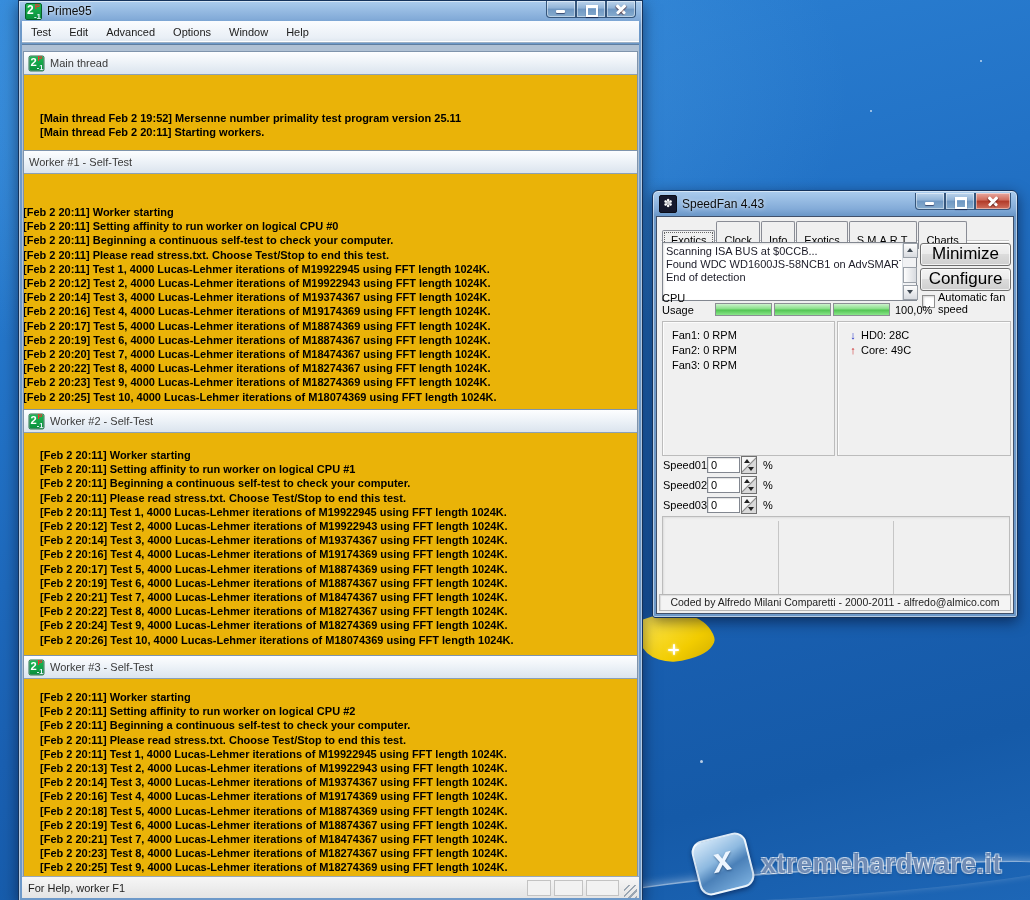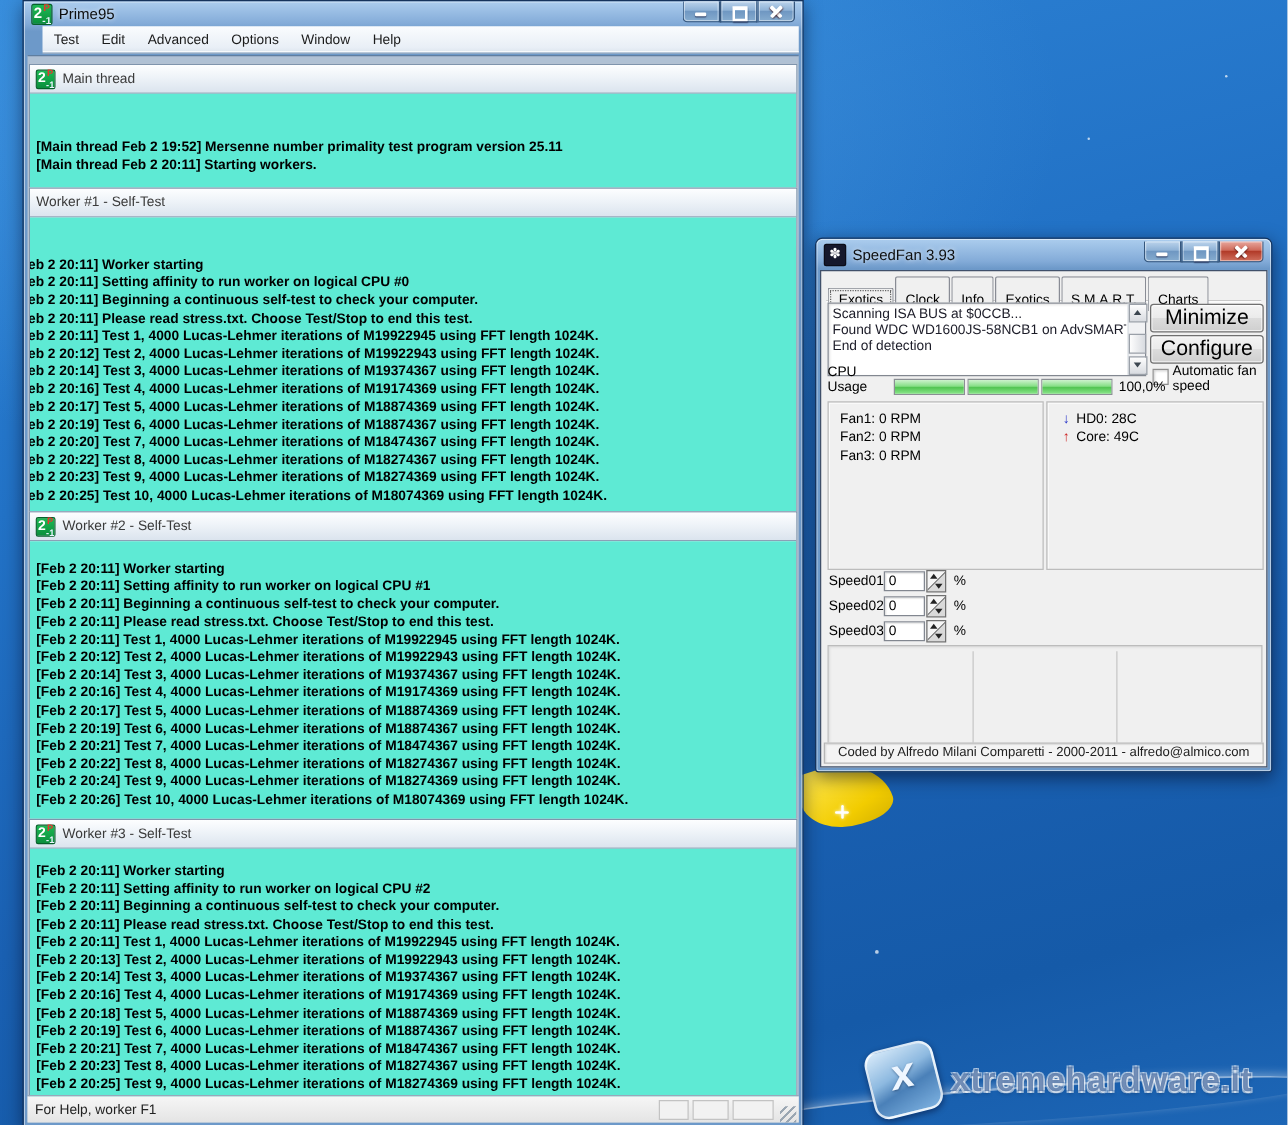--- a/index.html
+++ b/index.html
@@ -58,31 +58,31 @@
   
   .p95{left:18px;top:0;width:623px;height:900px;z-index:10;border-radius:0 0 0 0;}
   .p95 .titlebar{height:20px;}
   .p95-icon{width:15px;height:15px;margin-left:6px;position:relative;flex:0 0 15px;
     background:linear-gradient(180deg,#1db954,#0a8f3c);border:1px solid #06602a;border-radius:2px;}
   .p95-icon .i2{position:absolute;left:1px;top:-1px;font:bold 12px "Liberation Sans",sans-serif;color:#fff;}
   .p95-icon .ip{position:absolute;right:1px;top:-2px;font:bold 8px "Liberation Sans",sans-serif;color:#e23a2e;}
   .p95-icon .im{position:absolute;right:0px;bottom:-2px;font:bold 8px "Liberation Sans",sans-serif;color:#eaf4ff;}
   .menubar{position:absolute;left:3px;right:3px;top:20px;height:21px;display:flex;align-items:center;
     background:linear-gradient(180deg,#fafcfe,#e9eff6 80%,#dde6ef);border-bottom:1px solid #9db0c4;
-    box-shadow:inset 0 -1px 0 #fff;margin-left:12px;}
+    box-shadow:inset 0 -1px 0 #fff;}
   .menubar .menu-item{font-size:11px;color:#1b1b1b;padding:3px 9px;cursor:default;}
   .p95-client{position:absolute;left:3px;right:3px;top:43px;bottom:3px;background:#b0c1d4;
     border-top:1px solid #5f7ea0;}
   .mdi{position:absolute;left:1px;right:1px;border:1px solid #7f94ac;background:#fff;overflow:hidden;}
   .mdi-title{height:22px;display:flex;align-items:center;border-bottom:1px solid #8ba0b6;
     background:linear-gradient(180deg,#fdfeff 0%,#eef3f8 45%,#dbe4ee 100%);}
   .mdi-title .mi{transform:scale(.93);margin-left:4px;}
   .mdi-title .mt{font-size:11px;color:#3a3a3a;margin-left:5px;white-space:nowrap;}
-  .mdi-body{position:absolute;left:0;right:0;top:23px;bottom:0;background:#5eead4;overflow:hidden;
-    font:bold 11px/14.2px "Liberation Sans",sans-serif;color:#000;padding-left:5px;}
+  .mdi-body{position:absolute;left:0;right:0;top:23px;bottom:0;background:#eab308;overflow:hidden;
+    font:bold 11px/14.2px "Liberation Sans",sans-serif;color:#000;padding-left:16px;}
   .mdi-body .line{white-space:nowrap;}
   .pad-main{padding-top:36px;} .pad-w1{padding-top:31px;} .pad-w2{padding-top:15px;} .pad-w3{padding-top:11px;}
   .clip-left .line{margin-left:-17px;}
   .p95-status{position:absolute;left:0;right:0;bottom:0;height:21px;
     background:linear-gradient(180deg,#f6f6f6,#e4e4e4);border-top:1px solid #98a8ba;
     display:flex;align-items:center;font-size:11px;color:#222;}
   .p95-status .st{margin-left:6px;flex:1;}
   .sb-pane{height:14px;border:1px solid #c3c3c3;background:#f2f2f2;margin-right:3px;}
   .grip{width:13px;height:13px;margin:6px 2px 0 2px;align-self:flex-end;
     background:repeating-linear-gradient(135deg,rgba(0,0,0,0) 0 3px,#9aa6b2 3px 4.5px);}
@@ -302,21 +302,21 @@
         <span class="sb-pane" style="width:27px"></span>
         <span class="sb-pane" style="width:31px"></span>
         <span class="grip"></span>
       </div>
     </div>
   </div>
 
   <div class="aero sf">
     <div class="titlebar">
       <span class="sf-icon">✽</span>
-      <span class="title-text">SpeedFan 3.93</span>
+      <span class="title-text">SpeedFan 4.43</span>
       <span class="capbtns" style="top:2px;">
         <span class="capbtn">
             <span class="g-min"></span>
           </span>
         <span class="capbtn">
             <span class="g-max"></span>
           </span>
         <span class="capbtn red">
             <span class="g-x"></span>
           </span>

